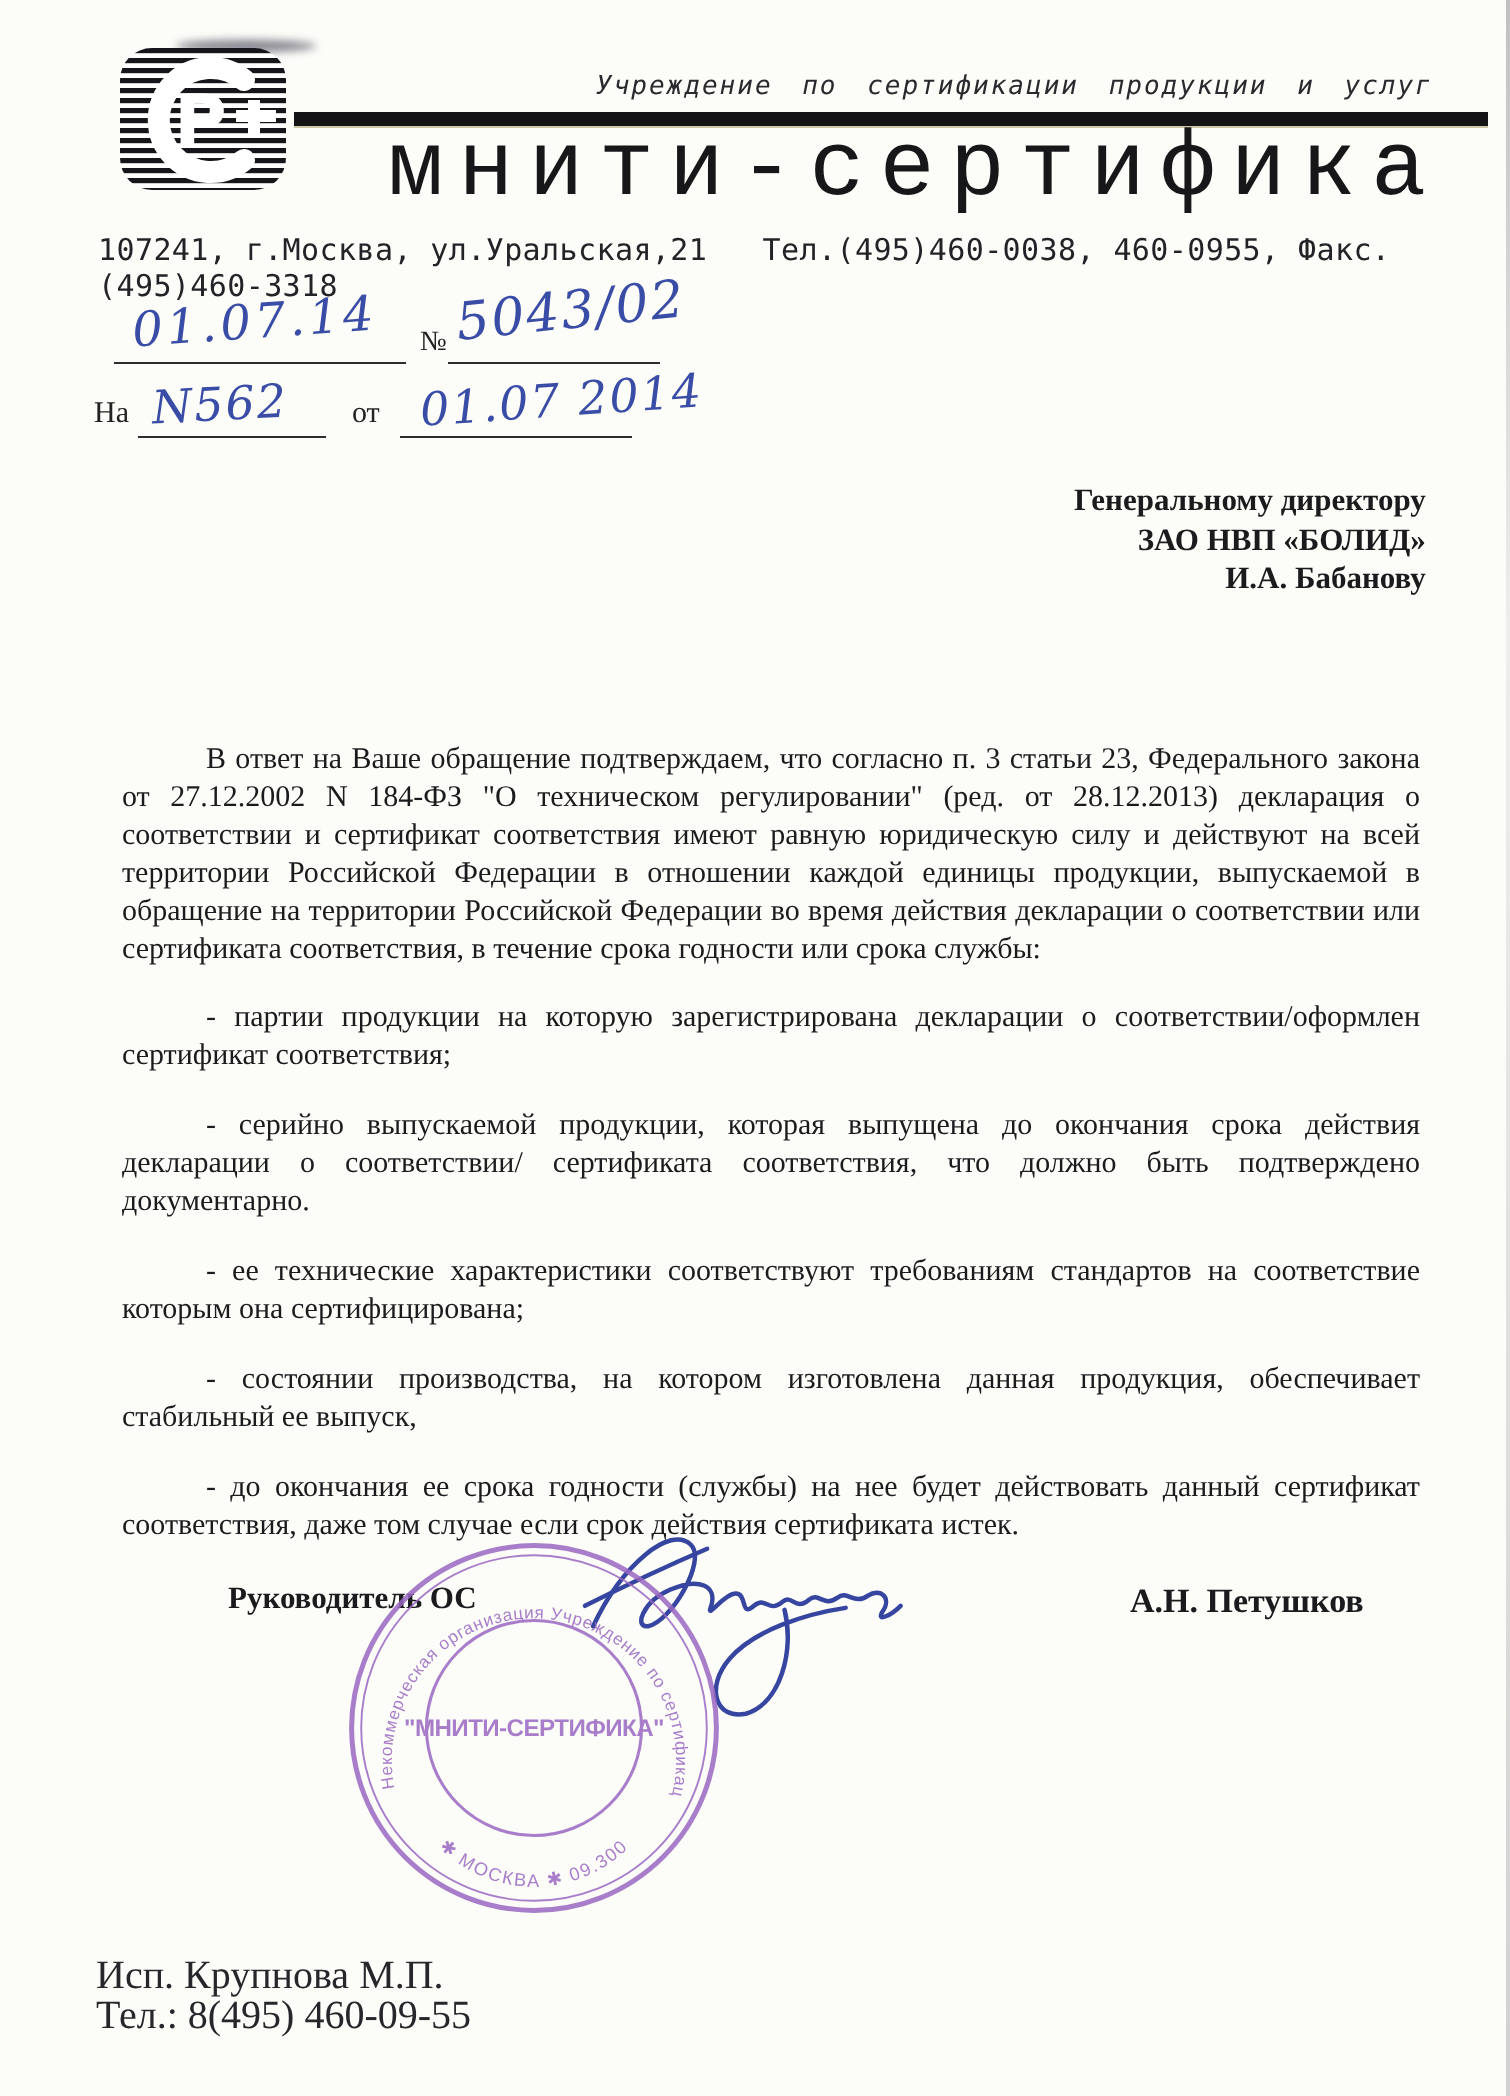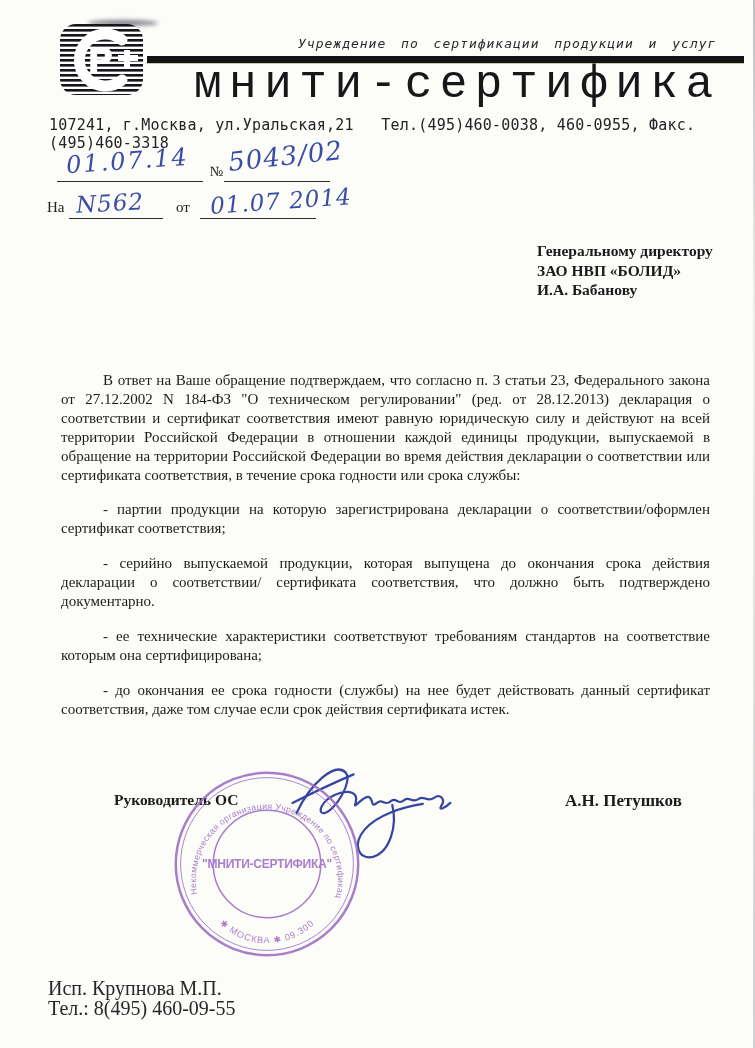--- a/index.html
+++ b/index.html
@@ -50,21 +50,21 @@
   .lbl-na{left:47px;top:199px;}
   .lbl-ot{left:176px;top:199px;}
   .uline{position:absolute;border-bottom:1.6px solid #2c2c2c;height:1px;}
   .ul1{left:57px;top:180px;width:146px;}
   .ul2{left:224px;top:180px;width:106px;}
   .ul3{left:69px;top:217px;width:94px;}
   .ul4{left:200px;top:217px;width:116px;}
   
   .recipient{
     position:absolute;left:537px;top:241px;
-    font-weight:bold;font-size:15.5px;line-height:19.5px;
+    font-weight:bold;font-size:15.5px;line-height:19.5px;text-align:right;
   }
   
   .body-text{
     position:absolute;left:45px;top:355px;width:681px;
     font-size:15px;line-height:18.9px;text-align:justify;
   }
   .body-text p{margin:16px;text-indent:42px;}
   
   .sig-role{position:absolute;left:66px;top:791px;font-weight:bold;font-size:15.5px;margin-left:48px;}
   .sig-name{position:absolute;left:565px;top:791px;font-weight:bold;font-size:17px;}
@@ -136,20 +136,21 @@
   <div>Генеральному директору</div>
   <div>ЗАО НВП «БОЛИД»</div>
   <div>И.А. Бабанову</div>
 </div>
 
 <div class="body-text">
   <p>В ответ на Ваше обращение подтверждаем, что согласно п. 3 статьи 23, Федерального закона от 27.12.2002 N 184-ФЗ "О техническом регулировании" (ред. от 28.12.2013) декларация о соответствии и сертификат соответствия имеют равную юридическую силу и действуют на всей территории Российской Федерации в отношении каждой единицы продукции, выпускаемой в обращение на территории Российской Федерации во время действия декларации о соответствии или сертификата соответствия, в течение срока годности или срока службы:</p>
   <p>- партии продукции на которую зарегистрирована декларации о соответствии/оформлен сертификат соответствия;</p>
   <p>- серийно выпускаемой продукции, которая выпущена до окончания срока действия декларации о соответствии/ сертификата соответствия, что должно быть подтверждено документарно.</p>
   <p>- ее технические характеристики соответствуют требованиям стандартов на соответствие которым она сертифицирована;</p>
+  <p>- состоянии производства, на котором изготовлена данная продукция, обеспечивает стабильный ее выпуск,</p>
   <p>- до окончания ее срока годности (службы) на нее будет действовать данный сертификат соответствия, даже том случае если срок действия сертификата истек.</p>
 </div>
 
 <div class="sig-role">Руководитель ОС</div>
 <div class="sig-name">А.Н. Петушков</div>
 <div class="sig-scribble">
   <svg width="178" height="112" viewBox="0 0 170 110">
     <g fill="none" stroke="#3646a0" stroke-width="2.2" stroke-linecap="round" stroke-linejoin="round">
       <path d="M 2 50 C 22 40 48 28 62 22"></path>
       <path d="M 6 60 C 20 30 44 10 54 20 C 62 28 44 58 33 60 C 26 61 30 48 44 42 C 58 36 67 40 64 50 C 61 58 70 44 76 44 C 82 44 78 56 85 50 C 91 45 92 54 99 48 C 104 44 105 53 112 47 C 117 43 119 51 126 46 C 131 42 134 50 141 45 C 147 41 153 46 148 53 C 145 58 152 55 157 50"></path>

